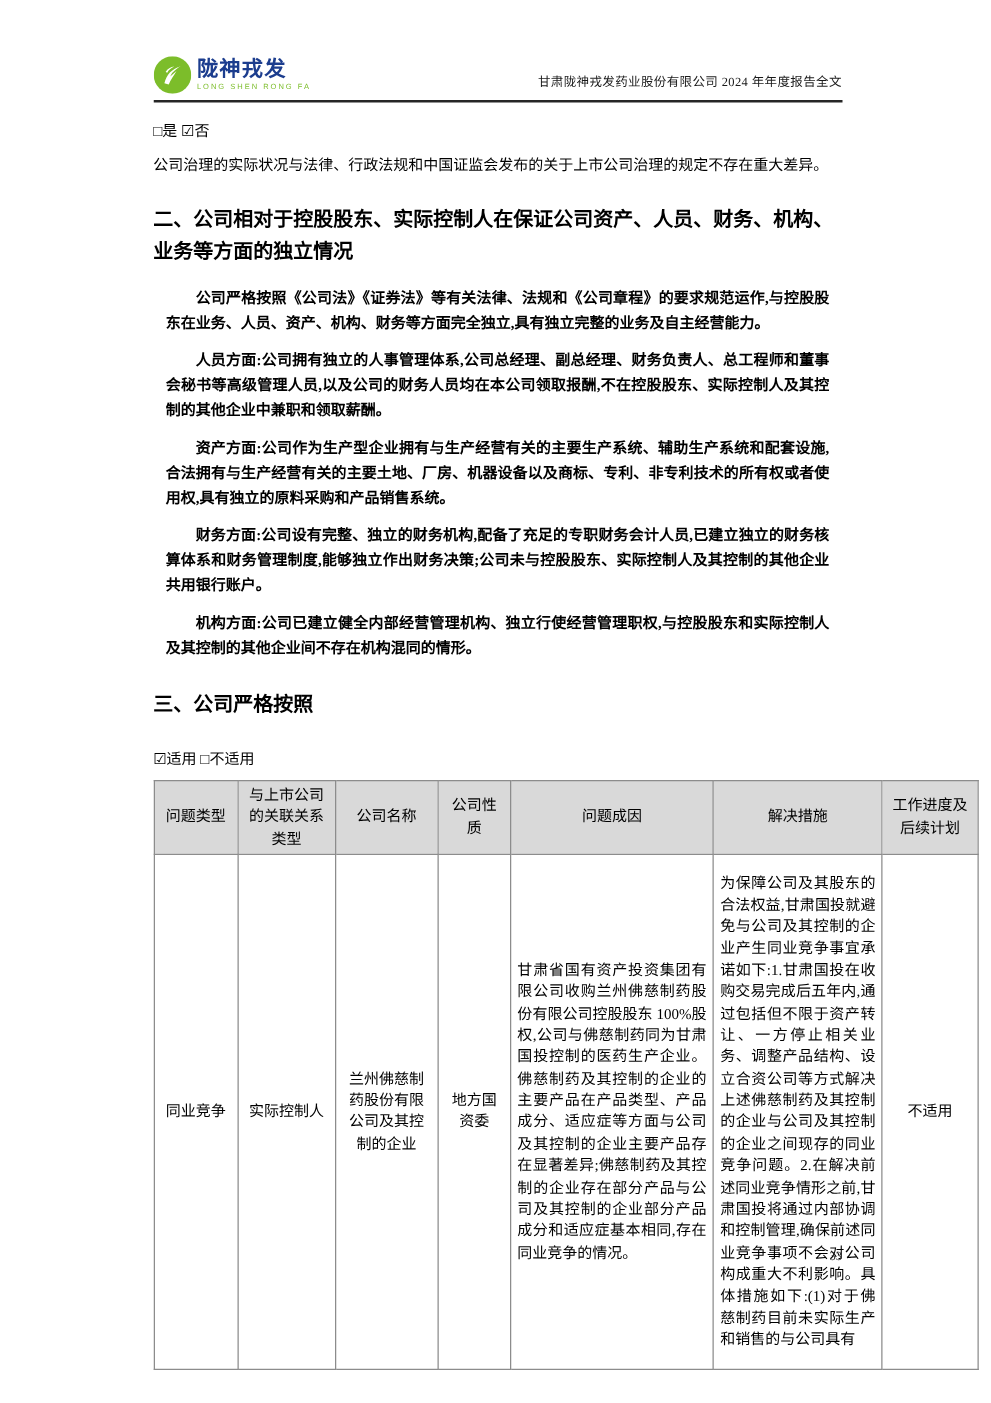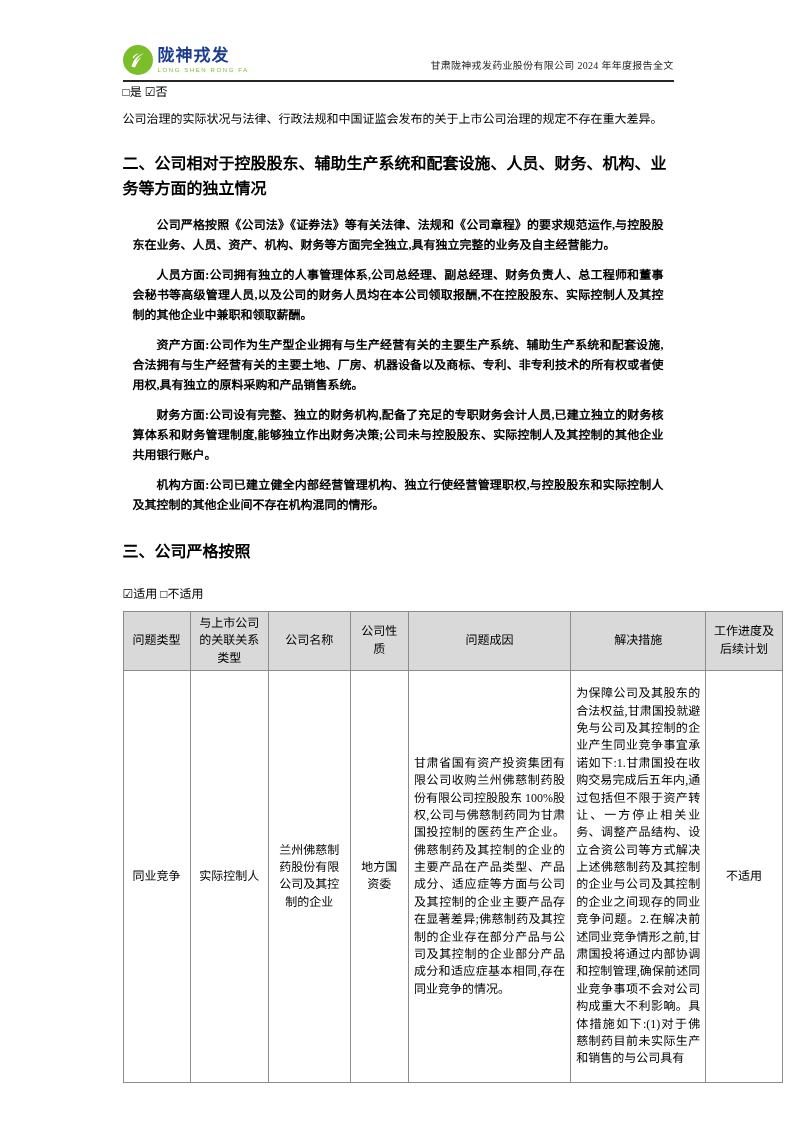--- a/index.html
+++ b/index.html
@@ -21,21 +21,21 @@
   .brand {
     font-family: "Liberation Sans", "DejaVu Sans", sans-serif;
     font-size: 17px; font-weight: bold; color: #1c3d8e; letter-spacing: 1px;
   }
   .brand-sub {
     font-family: "Liberation Sans", "DejaVu Sans", sans-serif;
     font-size: 6px; color: #7cbd2a; letter-spacing: 1.6px; margin-top: 3px;
   }
   .doc-title { font-size: 10px; color: #1a1a1a; padding-bottom: 3px; letter-spacing: 0.3px; }
   
-  .check-line { font-size: 12px; }
+  .check-line { margin-top: 13px; font-size: 12px; }
   .statement  { margin-top: 9px;  font-size: 12px; }
   h2.sec-title {
     font-family: "Liberation Sans", "DejaVu Sans", sans-serif;
     font-size: 16px; font-weight: bold; color: #000;
     line-height: 1.55; margin: 25px 0 0 0;
   }
   .paras { margin-top: 13px; }
   .paras p {
     margin: 10px; font-size: 12px; line-height: 1.67;
     text-indent: 2em; text-align: justify; font-weight: bold;
@@ -83,21 +83,21 @@
         <span class="brand">陇神戎发</span>
         <span class="brand-sub">LONG SHEN RONG FA</span>
       </span>
     </div>
     <div class="doc-title">甘肃陇神戎发药业股份有限公司 2024 年年度报告全文</div>
   </div>
 
   <div class="check-line">□是 ☑否</div>
   <div class="statement">公司治理的实际状况与法律、行政法规和中国证监会发布的关于上市公司治理的规定不存在重大差异。</div>
 
-  <h2 class="sec-title">二、公司相对于控股股东、辅助生产系统和配套设施、人员、财务、机构、业务等方面的独立情况</h2>
+  <h2 class="sec-title">二、公司相对于控股股东、实际控制人在保证公司资产、人员、财务、机构、业务等方面的独立情况</h2>
   <div class="paras">
     <p>公司严格按照《公司法》《证券法》等有关法律、法规和《公司章程》的要求规范运作,与控股股东在业务、人员、资产、机构、财务等方面完全独立,具有独立完整的业务及自主经营能力。</p>
     <p>人员方面:公司拥有独立的人事管理体系,公司总经理、副总经理、财务负责人、总工程师和董事会秘书等高级管理人员,以及公司的财务人员均在本公司领取报酬,不在控股股东、实际控制人及其控制的其他企业中兼职和领取薪酬。</p>
     <p>资产方面:公司作为生产型企业拥有与生产经营有关的主要生产系统、辅助生产系统和配套设施,合法拥有与生产经营有关的主要土地、厂房、机器设备以及商标、专利、非专利技术的所有权或者使用权,具有独立的原料采购和产品销售系统。</p>
     <p>财务方面:公司设有完整、独立的财务机构,配备了充足的专职财务会计人员,已建立独立的财务核算体系和财务管理制度,能够独立作出财务决策;公司未与控股股东、实际控制人及其控制的其他企业共用银行账户。</p>
     <p>机构方面:公司已建立健全内部经营管理机构、独立行使经营管理职权,与控股股东和实际控制人及其控制的其他企业间不存在机构混同的情形。</p>
   </div>
 
   <h2 class="sec-title">三、公司严格按照</h2>
   <div class="applicable-line">☑适用 □不适用</div>

